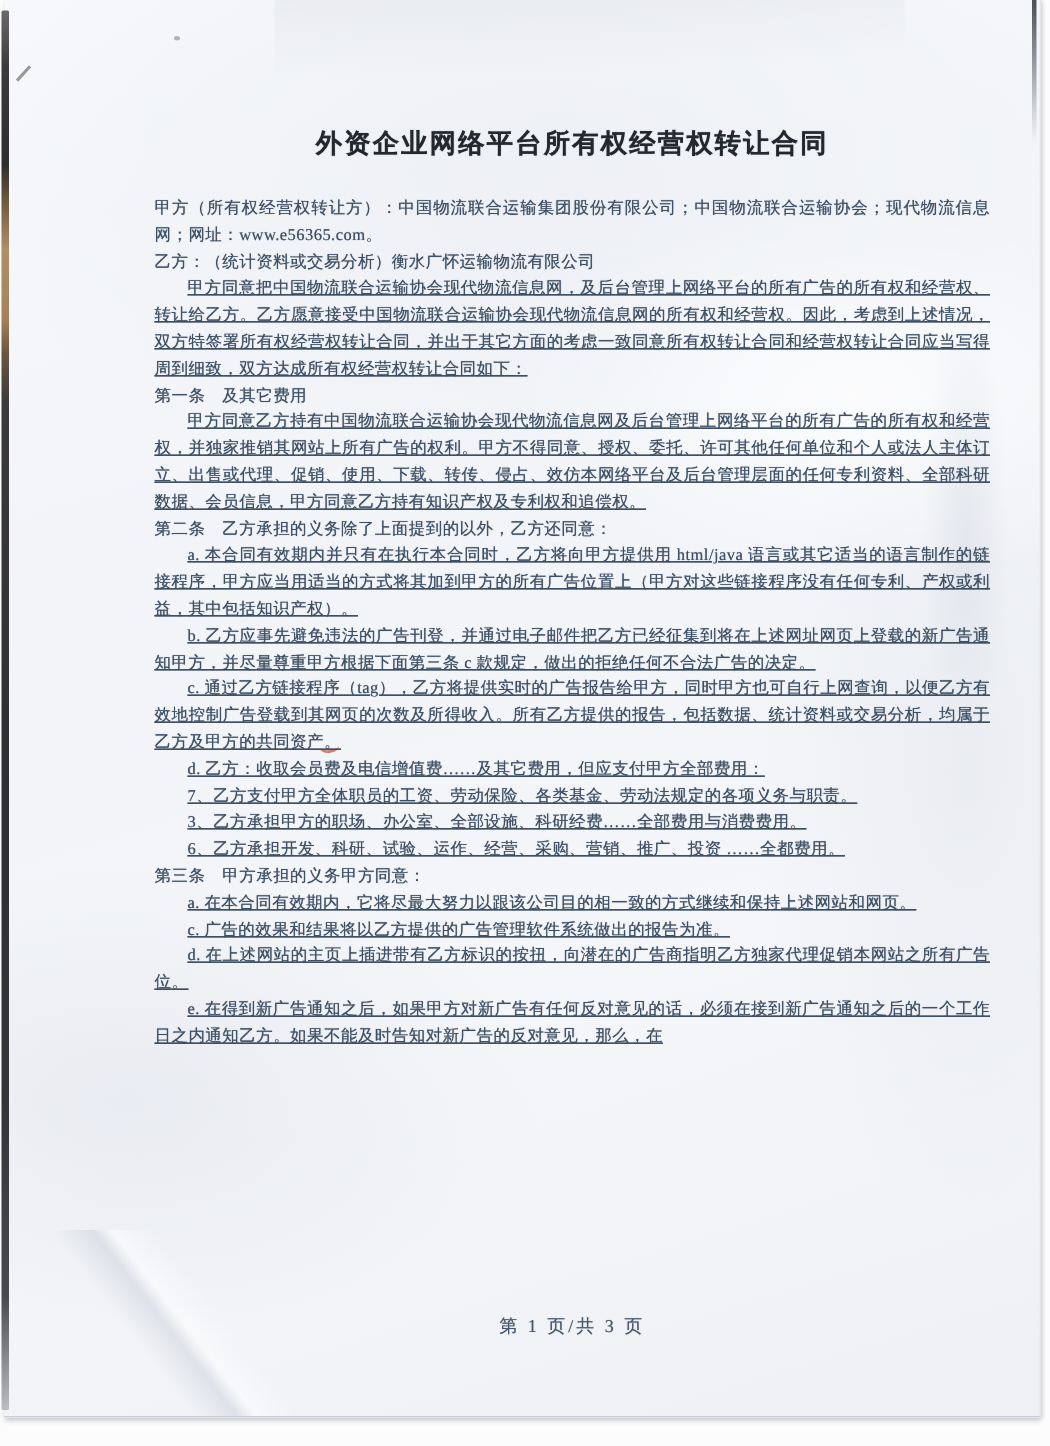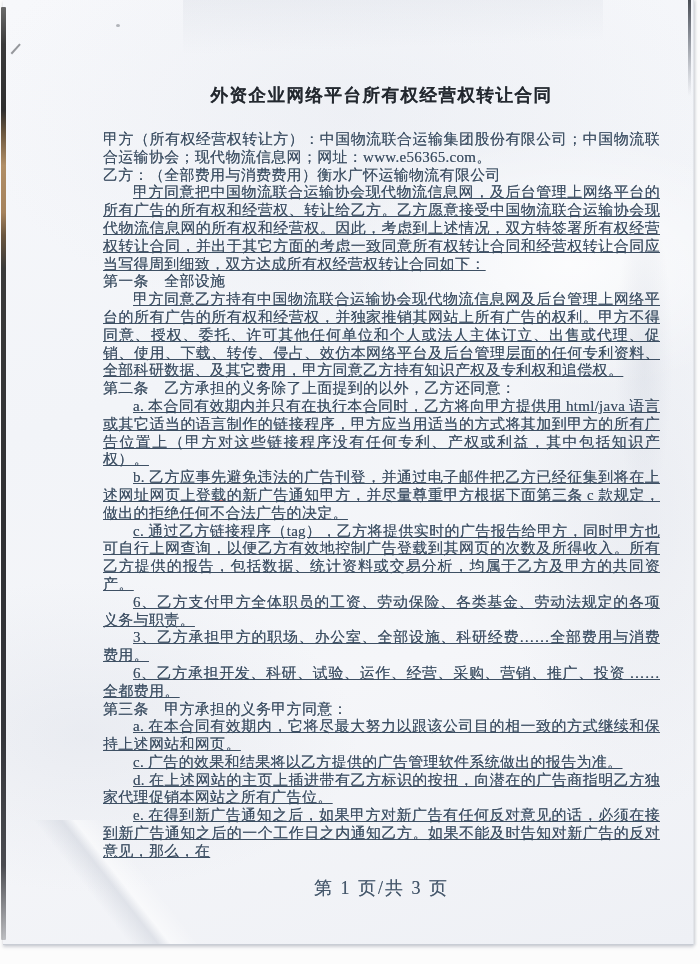--- a/index.html
+++ b/index.html
@@ -128,42 +128,42 @@
     font-weight: bold;
     letter-spacing: 1.5px;
     color: #23282f;
     text-shadow: 0 0 0.6px rgba(35,40,47,0.7);
   }
   .doc-body {
     position: absolute;
     left: 103px;
     top: 131px;
     width: 557px;
-    font-size: 15px;
+    font-size: 11px;
     line-height: 17.8px;
     letter-spacing: 0.3px;
     text-align: justify;
     color: #3e5064;
     text-shadow: 0 0 0.55px rgba(62,80,100,0.75);
   }
   .doc-body p {
     margin: 0;
     padding: 0;
   }
   .doc-body p.indent {
     text-indent: 2em;
     text-decoration: underline;
   }
   .doc-footer {
     position: absolute;
     left: 103px;
     top: 876px;
     width: 557px;
     text-align: center;
-    font-size: 18px;
+    font-size: 12px;
     letter-spacing: 2px;
     color: #46586c;
     text-shadow: 0 0 0.5px rgba(70,88,108,0.7);
   }
 </style>
 </head>
 <body>
 
 <div class="stage">
 
@@ -176,29 +176,30 @@
   <div class="edge-left"></div>
   <div class="edge-right-top"></div>
   <div class="scratch-topleft"></div>
   <div class="speck-top"></div>
   <div class="red-mark"></div>
 
   <div class="doc-title">外资企业网络平台所有权经营权转让合同</div>
 
   <div class="doc-body">
     <p>甲方（所有权经营权转让方）：中国物流联合运输集团股份有限公司；中国物流联合运输协会；现代物流信息网；网址：www.e56365.com。</p>
-    <p>乙方：（全部费用与消费费用）衡水广怀运输物流有限公司</p>
+    <p>乙方：（统计资料或交易分析）衡水广怀运输物流有限公司</p>
     <p class="indent">甲方同意把中国物流联合运输协会现代物流信息网，及后台管理上网络平台的所有广告的所有权和经营权、转让给乙方。乙方愿意接受中国物流联合运输协会现代物流信息网的所有权和经营权。因此，考虑到上述情况，双方特签署所有权经营权转让合同，并出于其它方面的考虑一致同意所有权转让合同和经营权转让合同应当写得周到细致，双方达成所有权经营权转让合同如下：</p>
-    <p>第一条　全部设施</p>
-    <p class="indent">甲方同意乙方持有中国物流联合运输协会现代物流信息网及后台管理上网络平台的所有广告的所有权和经营权，并独家推销其网站上所有广告的权利。甲方不得同意、授权、委托、许可其他任何单位和个人或法人主体订立、出售或代理、促销、使用、下载、转传、侵占、效仿本网络平台及后台管理层面的任何专利资料、全部科研数据、及其它费用，甲方同意乙方持有知识产权及专利权和追偿权。</p>
+    <p>第一条　及其它费用</p>
+    <p class="indent">甲方同意乙方持有中国物流联合运输协会现代物流信息网及后台管理上网络平台的所有广告的所有权和经营权，并独家推销其网站上所有广告的权利。甲方不得同意、授权、委托、许可其他任何单位和个人或法人主体订立、出售或代理、促销、使用、下载、转传、侵占、效仿本网络平台及后台管理层面的任何专利资料、全部科研数据、会员信息，甲方同意乙方持有知识产权及专利权和追偿权。</p>
     <p>第二条　乙方承担的义务除了上面提到的以外，乙方还同意：</p>
     <p class="indent">a. 本合同有效期内并只有在执行本合同时，乙方将向甲方提供用 html/java 语言或其它适当的语言制作的链接程序，甲方应当用适当的方式将其加到甲方的所有广告位置上（甲方对这些链接程序没有任何专利、产权或利益，其中包括知识产权）。</p>
     <p class="indent">b. 乙方应事先避免违法的广告刊登，并通过电子邮件把乙方已经征集到将在上述网址网页上登载的新广告通知甲方，并尽量尊重甲方根据下面第三条 c 款规定，做出的拒绝任何不合法广告的决定。</p>
     <p class="indent">c. 通过乙方链接程序（tag），乙方将提供实时的广告报告给甲方，同时甲方也可自行上网查询，以便乙方有效地控制广告登载到其网页的次数及所得收入。所有乙方提供的报告，包括数据、统计资料或交易分析，均属于乙方及甲方的共同资产。</p>
-    <p class="indent">6、乙方支付甲方全体职员的工资、劳动保险、各类基金、劳动法规定的各项义务与职责。</p>
+    <p class="indent">d. 乙方：收取会员费及电信增值费……及其它费用，但应支付甲方全部费用：</p>
+    <p class="indent">7、乙方支付甲方全体职员的工资、劳动保险、各类基金、劳动法规定的各项义务与职责。</p>
     <p class="indent">3、乙方承担甲方的职场、办公室、全部设施、科研经费……全部费用与消费费用。</p>
     <p class="indent">6、乙方承担开发、科研、试验、运作、经营、采购、营销、推广、投资 ……全都费用。</p>
     <p>第三条　甲方承担的义务甲方同意：</p>
     <p class="indent">a. 在本合同有效期内，它将尽最大努力以跟该公司目的相一致的方式继续和保持上述网站和网页。</p>
     <p class="indent">c. 广告的效果和结果将以乙方提供的广告管理软件系统做出的报告为准。</p>
     <p class="indent">d. 在上述网站的主页上插进带有乙方标识的按扭，向潜在的广告商指明乙方独家代理促销本网站之所有广告位。</p>
     <p class="indent">e. 在得到新广告通知之后，如果甲方对新广告有任何反对意见的话，必须在接到新广告通知之后的一个工作日之内通知乙方。如果不能及时告知对新广告的反对意见，那么，在</p>
   </div>
 
   <div class="doc-footer">第 1 页/共 3 页</div>

